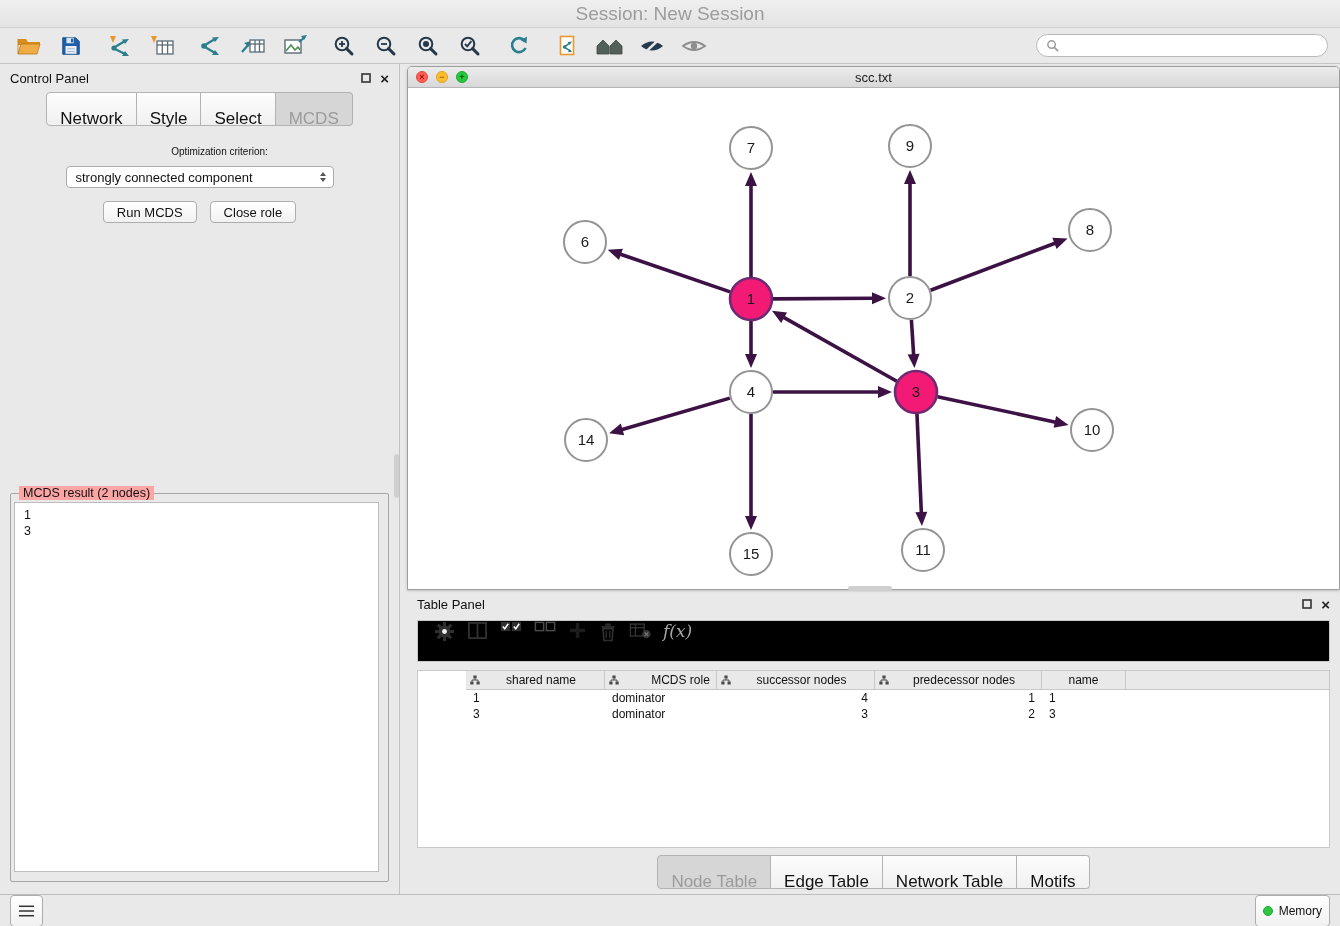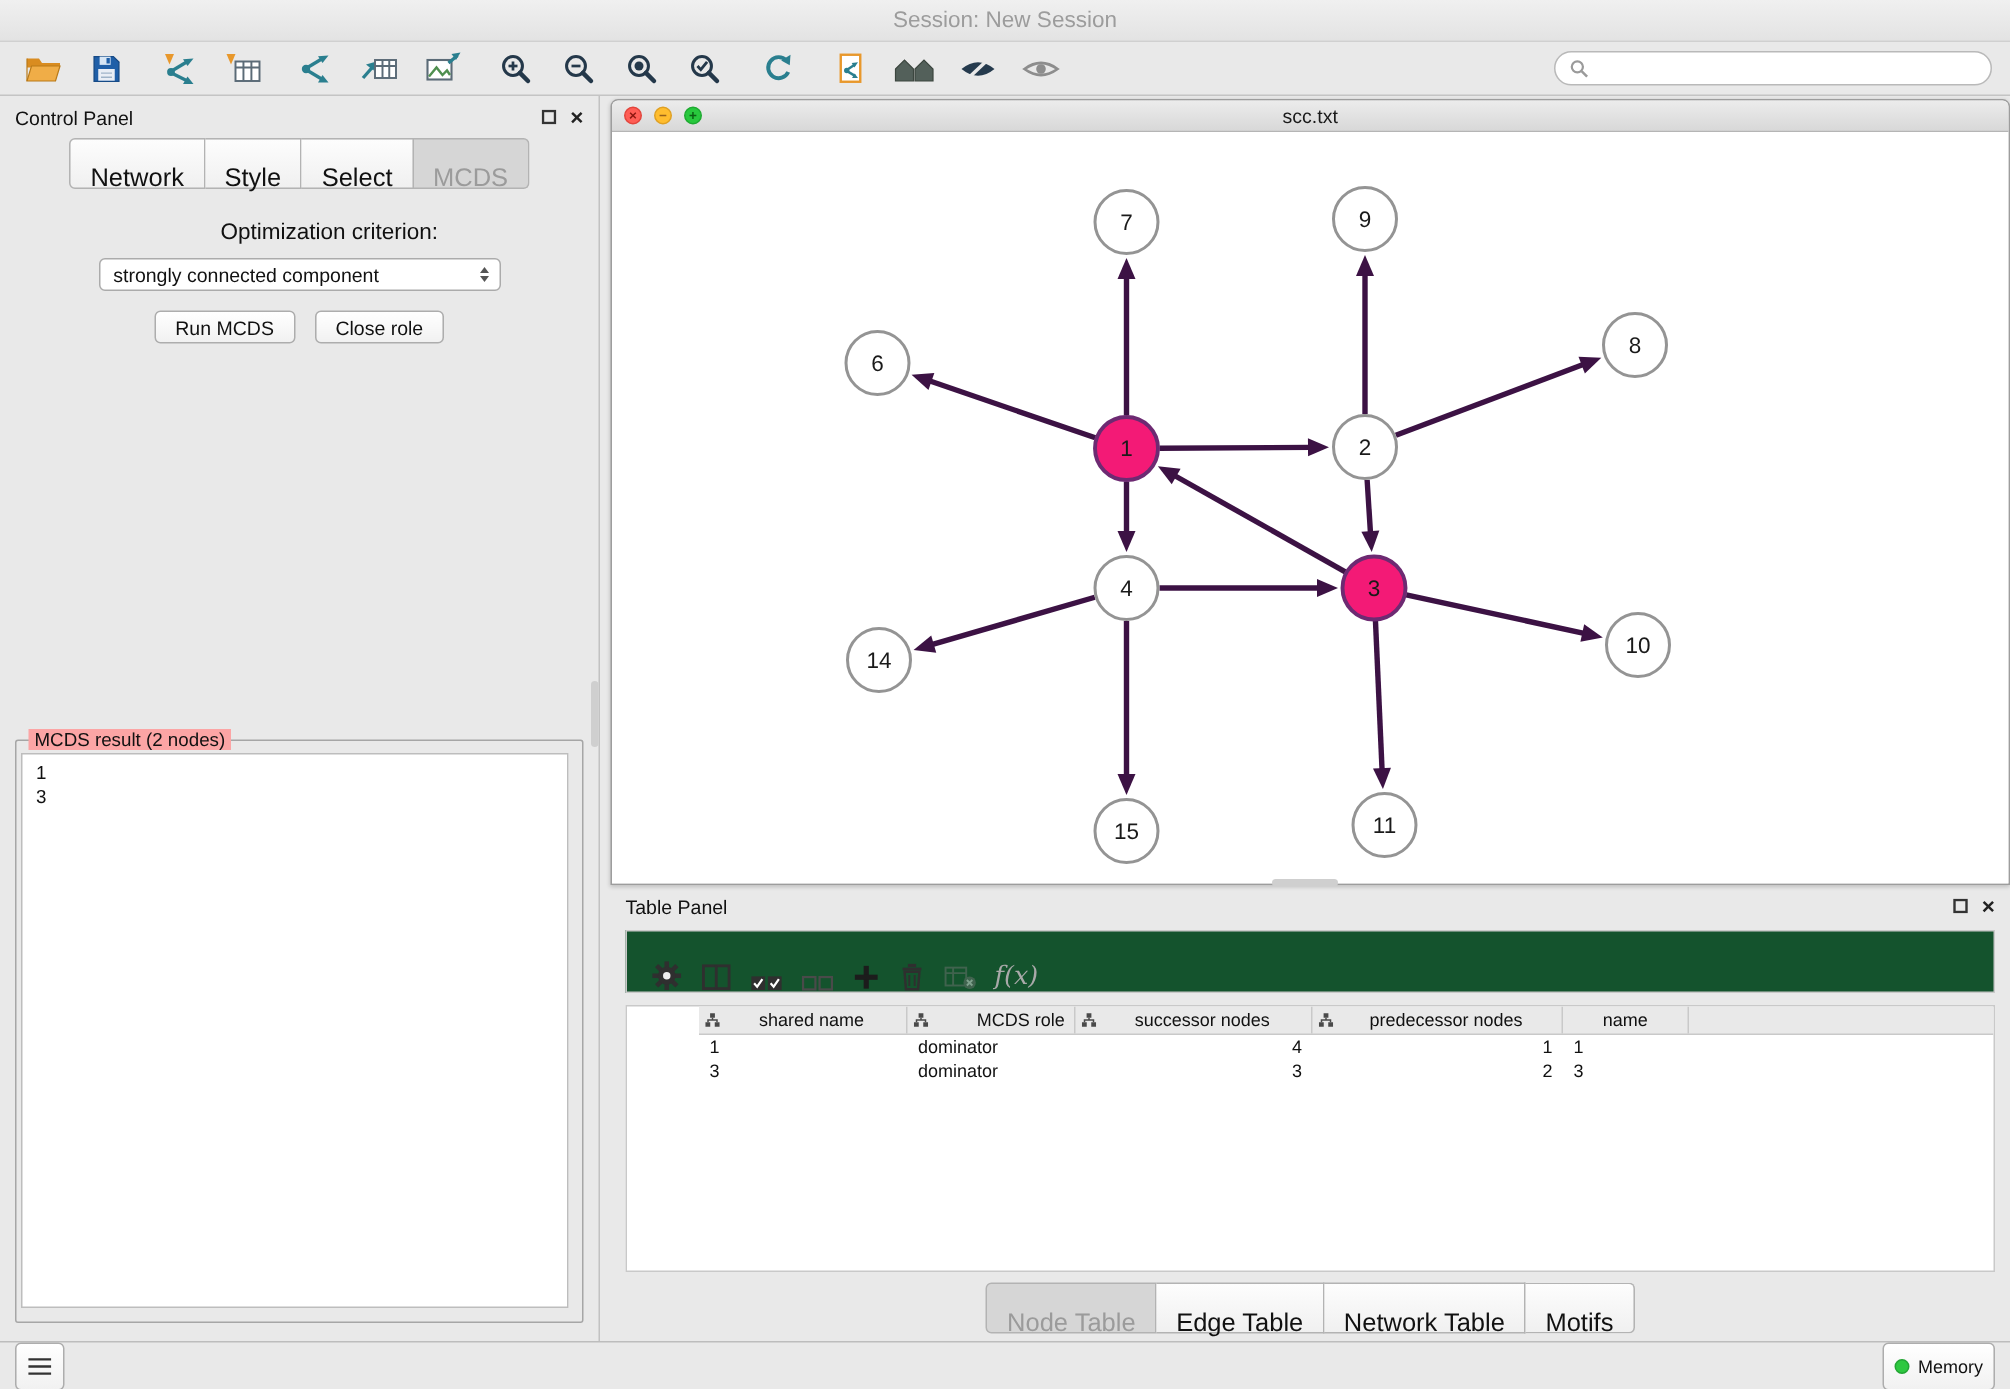--- a/index.html
+++ b/index.html
@@ -3,21 +3,21 @@
 <meta charset="utf-8">
 <style>
 *{margin:0;padding:0;box-sizing:border-box;}
 html,body{width:1340px;height:926px;}
 body{font-family:"Liberation Sans","DejaVu Sans",sans-serif;background:#e9e9e9;color:#111;overflow:hidden;}
 svg{display:block;}
 .app{width:1340px;height:926px;display:flex;flex-direction:column;}
 
 
 .titlebar{height:28px;background:linear-gradient(#f0f0f0,#e3e3e3);display:flex;align-items:center;justify-content:center;border-bottom:1px solid #d0d0d0;flex:none;}
-.titlebar .title{color:#9c9c9c;font-size:15px;}
+.titlebar .title{color:#9c9c9c;font-size:19px;}
 
 
 .toolbar{height:36px;display:flex;align-items:center;padding:0 12px;border-bottom:1px solid #c4c4c4;background:#e9e9e9;flex:none;}
 .tb-group{display:flex;align-items:center;gap:9px;margin-right:16px;}
 .tb-btn{width:33px;height:28px;display:flex;align-items:center;justify-content:center;border-radius:4px;cursor:default;}
 .search-wrap{margin-left:auto;display:flex;align-items:center;gap:6px;width:292px;height:23px;background:#fff;border:1px solid #b9b9b9;border-radius:12px;padding:0 9px;}
 .search-wrap input{border:none;outline:none;flex:1;font-size:12px;background:transparent;font-family:inherit;}
 
 
 .main{flex:1;display:flex;position:relative;min-height:0;}
@@ -26,21 +26,21 @@
 .control-panel{width:400px;background:#e9e9e9;border-right:1px solid #c2c2c2;position:relative;flex:none;}
 .panel-header{height:28px;display:flex;align-items:center;padding:0 10px;font-size:13px;}
 .win-icons{margin-left:auto;display:flex;gap:9px;align-items:center;}
 .close-x{font-weight:bold;font-size:15px;line-height:1;color:#222;}
 .tabs-row{display:flex;justify-content:center;}
 .tab{font-size:17px;height:21px;line-height:19px;padding:16px 13px;background:linear-gradient(#fdfdfd,#f0f0f0);border:1px solid #b3b3b3;border-left:none;color:#111;cursor:default;}
 .tab:first-child{border-left:1px solid #b3b3b3;border-radius:4px 0 0 4px;}
 .tab:last-child{border-radius:0 4px 4px 0;}
 .tab.selected{background:#d6d6d6;color:#9b9b9b;}
 .cp-body{padding-top:20px;text-align:center;}
-.opt-label{font-size:15px;margin-bottom:9px;padding-left:40px;}
+.opt-label{font-size:10px;margin-bottom:9px;padding-left:40px;}
 .dropdown{width:268px;height:22px;margin:0 auto;background:#fff;border:1px solid #ababab;border-radius:4px;display:flex;align-items:center;padding:0 5px 0 9px;font-size:13px;}
 .dropdown .val{flex:1;text-align:left;}
 .spin{display:flex;flex-direction:column;gap:2px;align-items:center;padding:0 2px;}
 .spin i{display:block;width:0;height:0;border-left:3.5px solid transparent;border-right:3.5px solid transparent;}
 .spin .up{border-bottom:4.5px solid #555;}
 .spin .dn{border-top:4.5px solid #555;}
 .btn-row{margin-top:13px;display:flex;justify-content:center;gap:13px;}
 button.std{font-family:inherit;font-size:13px;height:22px;padding:0 13px;background:linear-gradient(#ffffff,#f1f1f1);border:1px solid #adadad;border-radius:4px;color:#111;}
 .result-box{position:absolute;left:10px;right:10px;top:429px;bottom:12px;border:1px solid #a6a6a6;border-radius:2px;}
 .result-legend{position:absolute;top:-8px;left:8px;background:#fca5a5;padding:0 4px;font-size:12.5px;}
@@ -57,21 +57,21 @@
 .nw-title{position:absolute;left:0;right:0;text-align:center;font-size:13px;color:#1a1a1a;}
 .nw-canvas{flex:1;position:relative;background:#fff;}
 #graph-svg{position:absolute;left:0;top:0;font-family:"Liberation Sans","DejaVu Sans",sans-serif;}
 
 
 .v-handle{position:absolute;left:-6px;top:390px;width:5px;height:44px;background:#cfcfcf;border-radius:3px;}
 .h-handle{position:absolute;left:50%;top:522px;width:44px;height:5px;margin-left:-22px;background:#cfcfcf;border-radius:3px;z-index:3;}
 
 
 .table-panel{flex:1;display:flex;flex-direction:column;position:relative;min-height:0;}
-.tp-toolbar{margin:2px 10px 8px;height:42px;border:1px solid #c9c9c9;background:#14532d;display:flex;align-items:flex-end;gap:12px;padding:0 16px;flex:none;}
+.tp-toolbar{margin:2px 10px 8px;height:42px;border:1px solid #c9c9c9;background:#000000;display:flex;align-items:flex-start;gap:12px;padding:0 16px;flex:none;}
 .tp-tool{display:flex;align-items:center;justify-content:center;cursor:default;}
 .fx{font-family:"DejaVu Serif","Liberation Serif",serif;font-style:italic;font-size:17px;color:#a9a9a9;}
 .table-wrap{margin:0 10px;flex:1;background:#fff;border:1px solid #c9c9c9;display:flex;flex-direction:column;overflow:hidden;padding-left:48px;}
 .thead{display:flex;height:19px;background:#e9e9e9;border-bottom:1px solid #c9c9c9;flex:none;}
 .th{display:flex;align-items:center;font-size:12px;border-right:1px solid #c9c9c9;padding:0 4px;gap:2px;}
 .th .lbl{flex:1;text-align:center;}
 .trow{display:flex;height:16px;font-size:12px;flex:none;}
 .td{padding:0 7px;line-height:16px;}
 .c0{width:139px;flex:none;}.c1{width:112px;flex:none;gap:30px;}.c2{width:158px;flex:none;}.c3{width:167px;flex:none;}.c4{width:84px;flex:none;}.cf{flex:1;border-right:none;}
 .num{text-align:right;}

